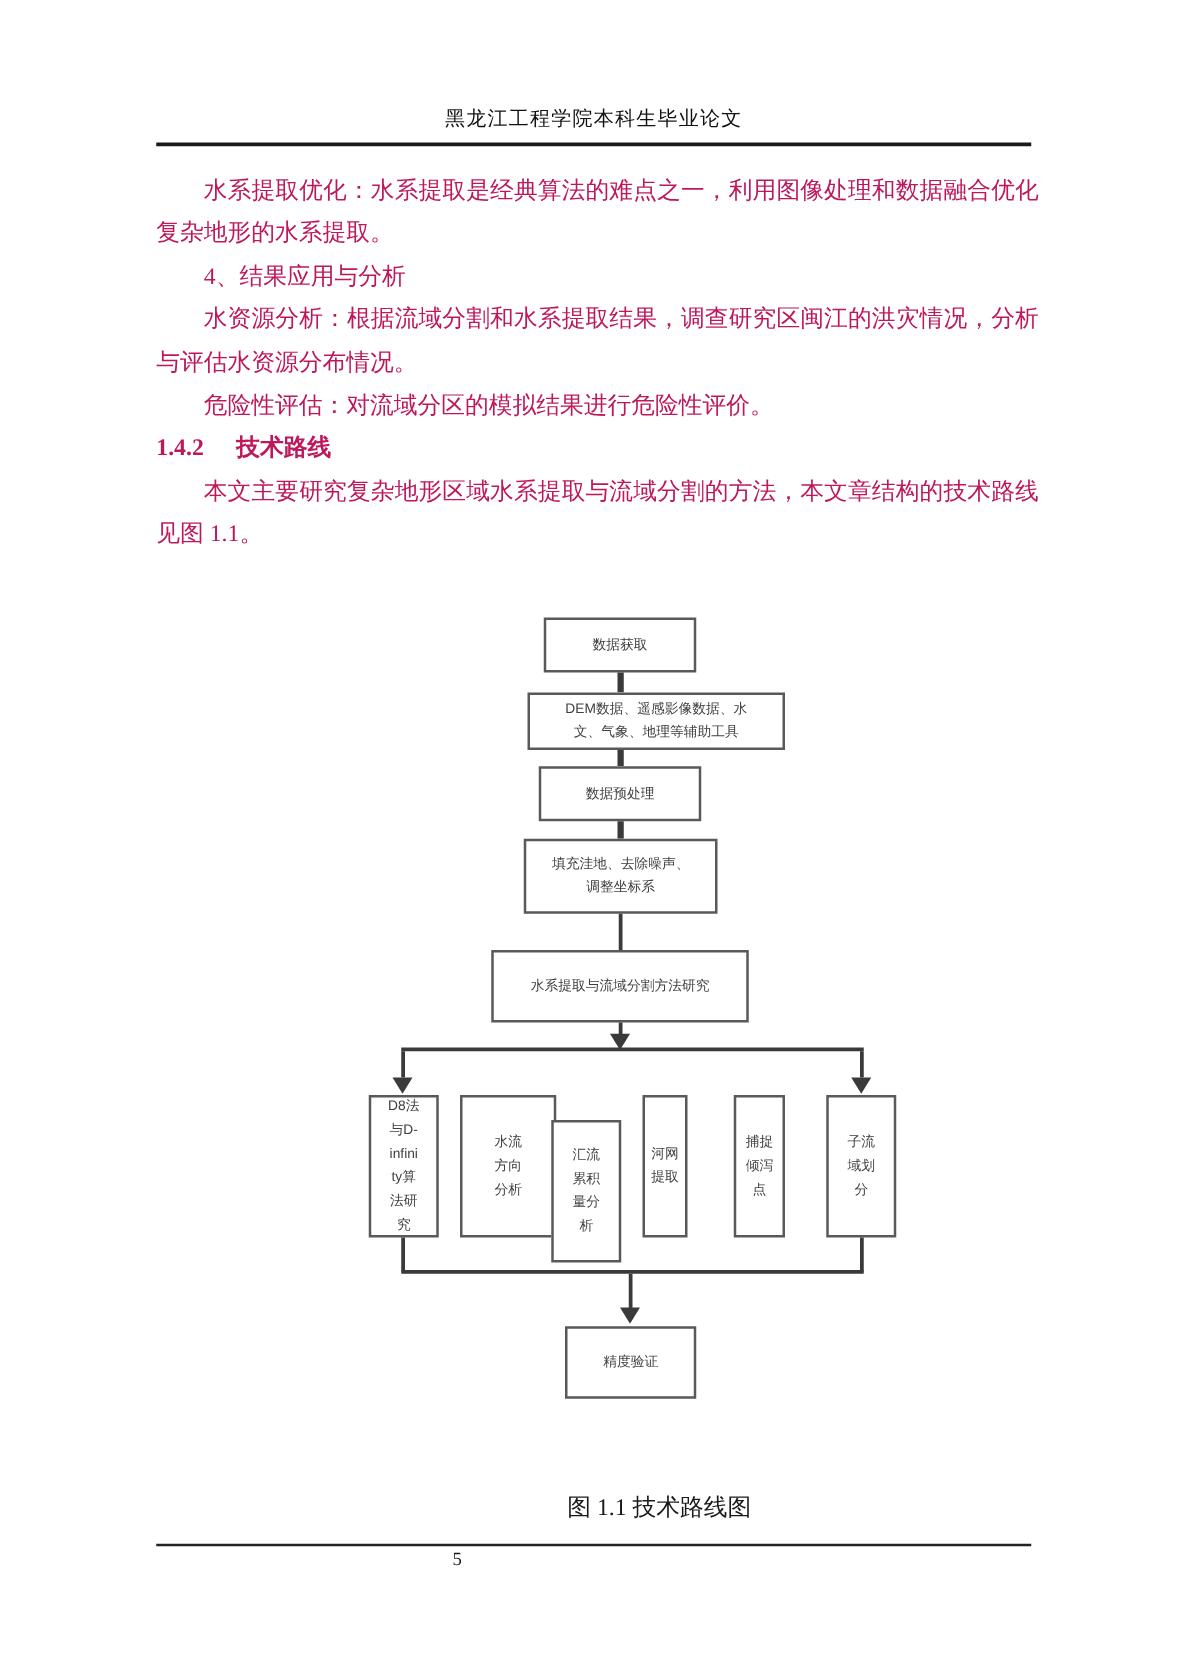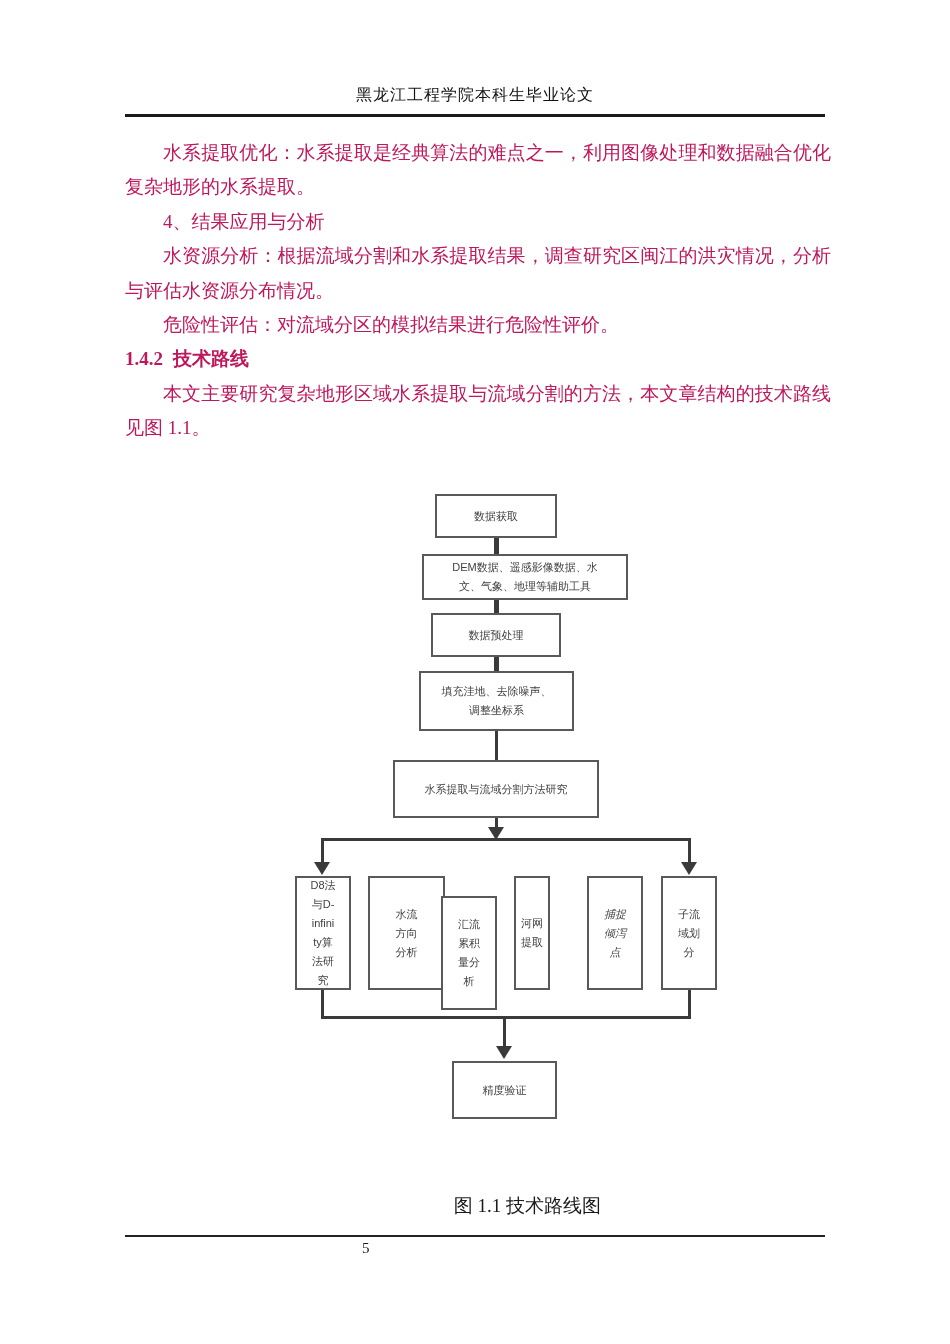--- a/index.html
+++ b/index.html
@@ -37,21 +37,21 @@
     color: #be185d;
     text-align: justify;
   }
   .body-text p { text-indent: 38px; }
   .section-heading {
     font-weight: bold;
     text-indent: 0;
   }
   .section-heading .num {
     font-family: "Liberation Serif", "DejaVu Serif", serif;
-    margin-right: 10px;
+    margin-right: 26px;
   }
   .section-heading .ttl {
     font-family: "Liberation Sans", "DejaVu Sans", sans-serif;
   }
   
   .flow { position: absolute; left: 0; top: 0; width: 950px; height: 1344px; }
   .node {
     position: absolute;
     border: 2px solid #595959;
     background: #ffffff;
@@ -154,21 +154,21 @@
 究</div>
     <div class="node" style="left:368px; top:876px; width:77px; height:114px;">水流
 方向
 分析</div>
     <div class="node" style="left:441px; top:876px; width:56px; height:114px;margin-top:20px;">汇流
 累积
 量分
 析</div>
     <div class="node" style="left:514px; top:876px; width:36px; height:114px;">河网
 提取</div>
-    <div class="node" style="left:587px; top:876px; width:56px; height:114px;font-style:italic;">捕捉
+    <div class="node" style="left:587px; top:876px; width:41px; height:114px;">捕捉
 倾泻
 点</div>
     <div class="node" style="left:661px; top:876px; width:56px; height:114px;">子流
 域划
 分</div>
 
     <div class="conn" style="left:321px; top:990px; width:3px; height:27px;"></div>
     <div class="conn" style="left:688px; top:990px; width:3px; height:27px;"></div>
     <div class="conn" style="left:321px; top:1016px; width:370px; height:3px;"></div>
     <div class="conn" style="left:503px; top:1019px; width:3px; height:28px;"></div>

